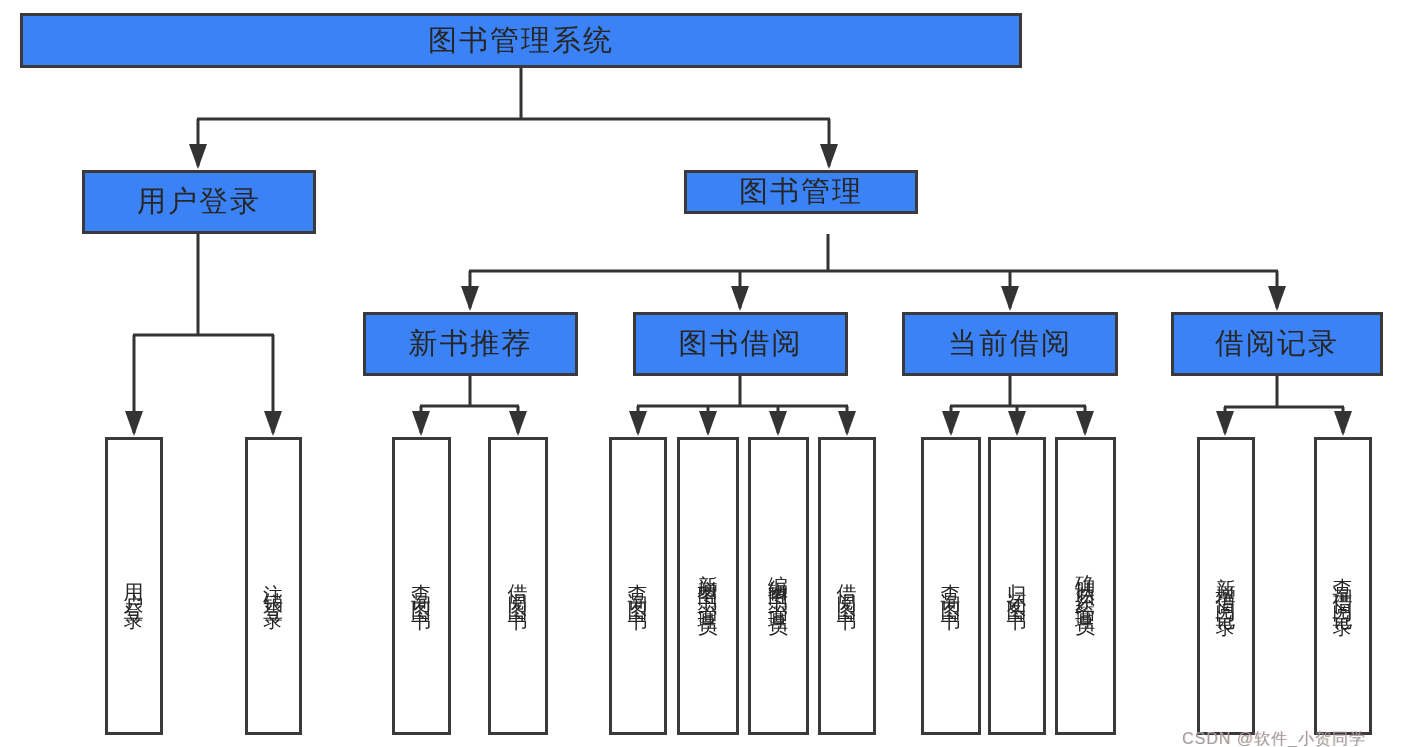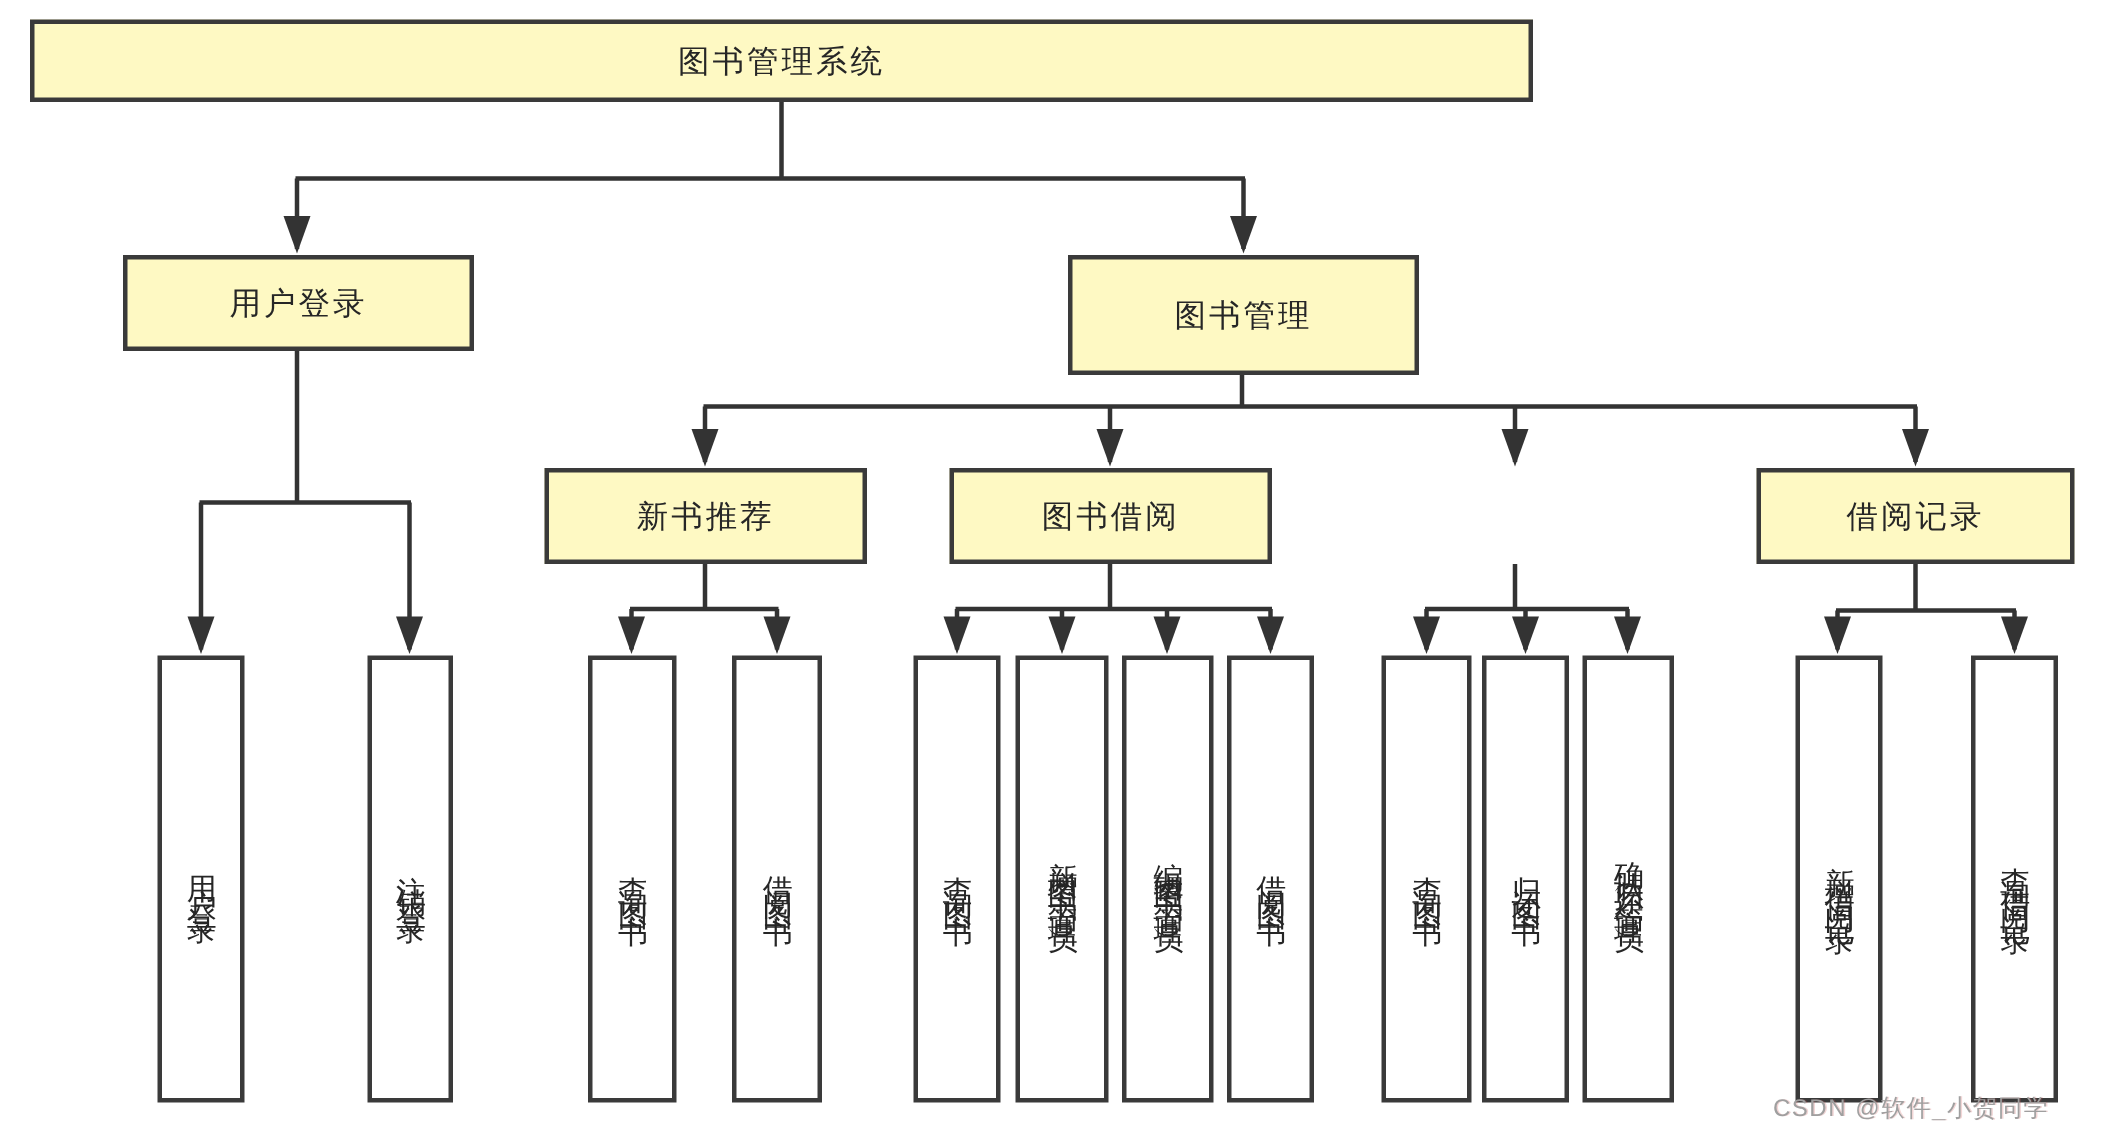--- a/index.html
+++ b/index.html
@@ -2,23 +2,23 @@
 <html><head>
 <meta charset="utf-8">
 <style>
   html,body{margin:0;padding:0;background:#fff;}
   #stage{
     position:relative;width:1405px;height:747px;background:#ffffff;overflow:hidden;
     font-family:"Liberation Sans","DejaVu Sans",sans-serif;color:#262626;
   }
   #wires{position:absolute;left:0;top:0;pointer-events:none;}
   .hbox{
-    position:absolute;box-sizing:border-box;background:#fef9c3;border:3px solid #3a3a3a;
+    position:absolute;box-sizing:border-box;background:#3b82f6;border:3px solid #3a3a3a;
     display:flex;align-items:center;justify-content:center;
-    font-size:21px;letter-spacing:2px;white-space:nowrap;
+    font-size:29px;letter-spacing:2px;white-space:nowrap;
   }
   .vbox{
     position:absolute;box-sizing:border-box;background:#fff;border:3px solid #3a3a3a;
     top:437px;height:298px;
     display:flex;align-items:center;justify-content:center;
     writing-mode:vertical-rl;text-orientation:mixed;
     font-size:20px;letter-spacing:9px;line-height:1;
   }
   .watermark{
     position:absolute;left:1182px;top:716px;width:216px;text-align:left;
@@ -75,29 +75,32 @@
     </g>
   </svg>
 
   <div class="hbox" style="left:20px;top:13px;width:1002px;height:55px;">
     <span>图书管理系统</span>
   </div>
 
   <div class="hbox" style="left:82px;top:170px;width:234px;height:64px;">
     <span>用户登录</span>
   </div>
-  <div class="hbox" style="left:712px;top:170px;width:234px;height:80px;">
+  <div class="hbox" style="left:684px;top:170px;width:234px;height:44px;">
     <span>图书管理</span>
   </div>
 
   <div class="hbox" style="left:633px;top:312px;width:215px;height:64px;">
     <span>图书借阅</span>
   </div>
   <div class="hbox" style="left:363px;top:312px;width:215px;height:64px;">
     <span>新书推荐</span>
+  </div>
+  <div class="hbox" style="left:902px;top:312px;width:216px;height:64px;">
+    <span>当前借阅</span>
   </div>
   <div class="hbox" style="left:1171px;top:312px;width:212px;height:64px;">
     <span>借阅记录</span>
   </div>
 
   <div class="vbox" style="left:105px;width:58px;">
     <span>用户登录</span>
   </div>
   <div class="vbox" style="left:245px;width:57px;">
     <span>注销登录</span>

